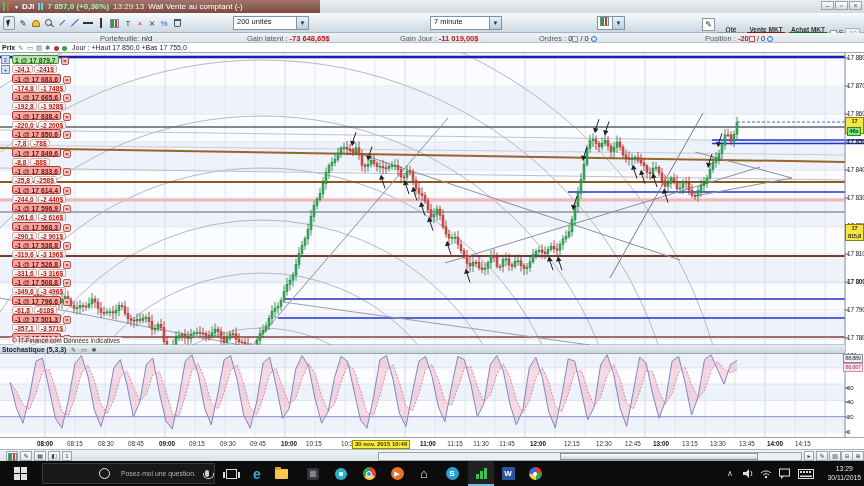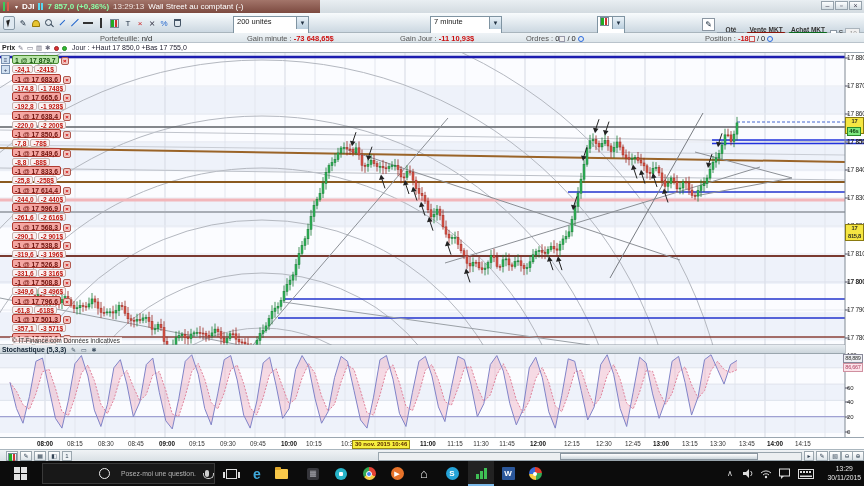--- a/index.html
+++ b/index.html
@@ -24,21 +24,21 @@
   .bell-sh{width:8px;height:7px;background:#e8c532;border:1px solid #96780a;border-radius:50% 50% 10% 10%/70% 70% 10% 10%}
   .mag-sh{position:relative;width:10px;height:10px}
   .mag-sh::before{content:"";position:absolute;left:1px;top:1px;width:5px;height:5px;border:1.3px solid #345;border-radius:50%}
   .mag-sh::after{content:"";position:absolute;left:6.2px;top:6.6px;width:4px;height:1.4px;background:#345;transform:rotate(45deg)}
   .seg-s{width:7px;height:1.4px;background:#26c;transform:rotate(-45deg)}
   .seg-l{width:10px;height:1.4px;background:#26c;transform:rotate(-45deg)}
   .seg-h{width:10px;height:1.4px;background:#333}
   .seg-v{width:1.4px;height:10px;background:#333}
   .mini-candles{width:9px;height:9px;border:1px solid #789;background:linear-gradient(90deg,#2a2 1px 3px,transparent 3px 4px,#c33 4px 6px,transparent 6px 7px,#2a2 7px 8px)}
   .trash-sh{width:7px;height:8px;border:1px solid #456;border-top:2px solid #456;border-radius:0 0 2px 2px}
-  .sel{position:absolute;top:3px;height:26px;background:#fff;border:1px solid #7f94a2;font-size:7.5px;padding:0 14px 0 3px;white-space:nowrap}
+  .sel{position:absolute;top:3px;height:14px;background:#fff;border:1px solid #7f94a2;font-size:7.5px;padding:0 14px 0 3px;white-space:nowrap}
   .selbtn{position:absolute;right:0;top:0;width:12px;height:12px;border-left:1px solid #7f94a2;background:linear-gradient(#eaf2f8,#b9cedd);text-align:center;font-size:6px;line-height:12px;color:#234}
   
   .tp-hd{position:absolute;top:13px;font-size:6.5px;font-weight:bold;color:#333;text-align:center}
   .tp-btn{position:absolute;top:19px;height:13px;color:#fff;text-align:center;border-radius:2px;line-height:12px;white-space:nowrap}
   .tp-sell{background:linear-gradient(#f07061,#c22418);border:1px solid #8a150c}
   .tp-buy{background:linear-gradient(#55c46c,#149133);border:1px solid #0a6a1e}
   .px-s{font-size:5.5px;vertical-align:top}
   .px-m{font-size:9px;font-weight:bold}
   .qty-in{position:absolute;top:19px;left:717px;width:27px;height:12px;background:#fff;border:1px solid #8a96a2;font-size:8px;text-align:right;padding:1px 2px 0 0}
   .slrow{position:absolute;font-size:6.5px;color:#333}
@@ -795,21 +795,21 @@
   </svg>
 
 <div id="titlebar" class="abs">
   <div class="tleft">
     <span class="cdl-ico"></span>
     <span style="font-size:6px">▾</span>
     <span style="font-weight:bold">DJI</span>
     <span class="pause-ico"></span>
     <span class="t-green">7 857,0 (+0,36%)</span>
     <span class="t-time">13:29:13</span>
-    <span>Wall Street au comptant (-)</span>
+    <span>Wall Vente au comptant (-)</span>
   </div>
   <div id="winctrl" class="abs">
     <span class="winbtn">–</span>
     <span class="winbtn">▫</span>
     <span class="winbtn">×</span>
   </div>
 </div>
 
 <div id="toolbar" class="abs">
   <span class="tbtn pressed" style="left:3px">
@@ -866,24 +866,24 @@
   <span class="slrow" style="left:830px;top:15px">
     <span class="cb"></span> <span>S</span> <span class="slin">10</span>
   </span>
   <span class="slrow" style="left:830px;top:27px">
     <span class="cb"></span> <span>L</span> <span class="slin">10</span>
   </span>
 </div>
 
 <div id="inforow" class="abs">
   <span class="it" style="left:100px"><span class="lbl">Portefeuille:</span> <span>n/d</span></span>
-  <span class="it" style="left:247px"><span class="lbl">Gain minute :</span> <span class="neg">-73 648,65$</span></span>
-  <span class="it" style="left:400px"><span class="lbl">Gain Jour :</span> <span class="neg">-11 10,93$</span></span>
-  <span class="it" style="left:526px"><span class="lbl">Ordres :</span> <span>0</span><span class="mini-ico"></span> <span>/ 0</span> <span class="mini-mag"></span></span>
-  <span class="it" style="left:705px"><span class="lbl">Position :</span> <span class="neg">-18</span><span class="mini-ico" style="border-color:#c55"></span> <span>/ 0</span> <span class="mini-mag"></span></span>
+  <span class="it" style="left:247px"><span class="lbl">Gain latent :</span> <span class="neg">-73 648,65$</span></span>
+  <span class="it" style="left:400px"><span class="lbl">Gain Jour :</span> <span class="neg">-11 019,00$</span></span>
+  <span class="it" style="left:539px"><span class="lbl">Ordres :</span> <span>0</span><span class="mini-ico"></span> <span>/ 0</span> <span class="mini-mag"></span></span>
+  <span class="it" style="left:705px"><span class="lbl">Position :</span> <span class="neg">-20</span><span class="mini-ico" style="border-color:#c55"></span> <span>/ 0</span> <span class="mini-mag"></span></span>
 </div>
 
 <div id="pricerow" class="abs">
   <span class="abs" style="left:2px;top:1px;font-weight:bold">Prix</span>
   <span class="pi" style="left:18px">✎</span>
   <span class="pi" style="left:27px">▭</span>
   <span class="pi" style="left:36px">▥</span>
   <span class="pi" style="left:45px">✱</span>
   <span class="abs" style="left:54px;top:3px;width:5px;height:5px;border-radius:50%;background:#d33;border:1px solid #922"></span>
   <span class="abs" style="left:62px;top:3px;width:5px;height:5px;border-radius:50%;background:#3b3;border:1px solid #282"></span>

